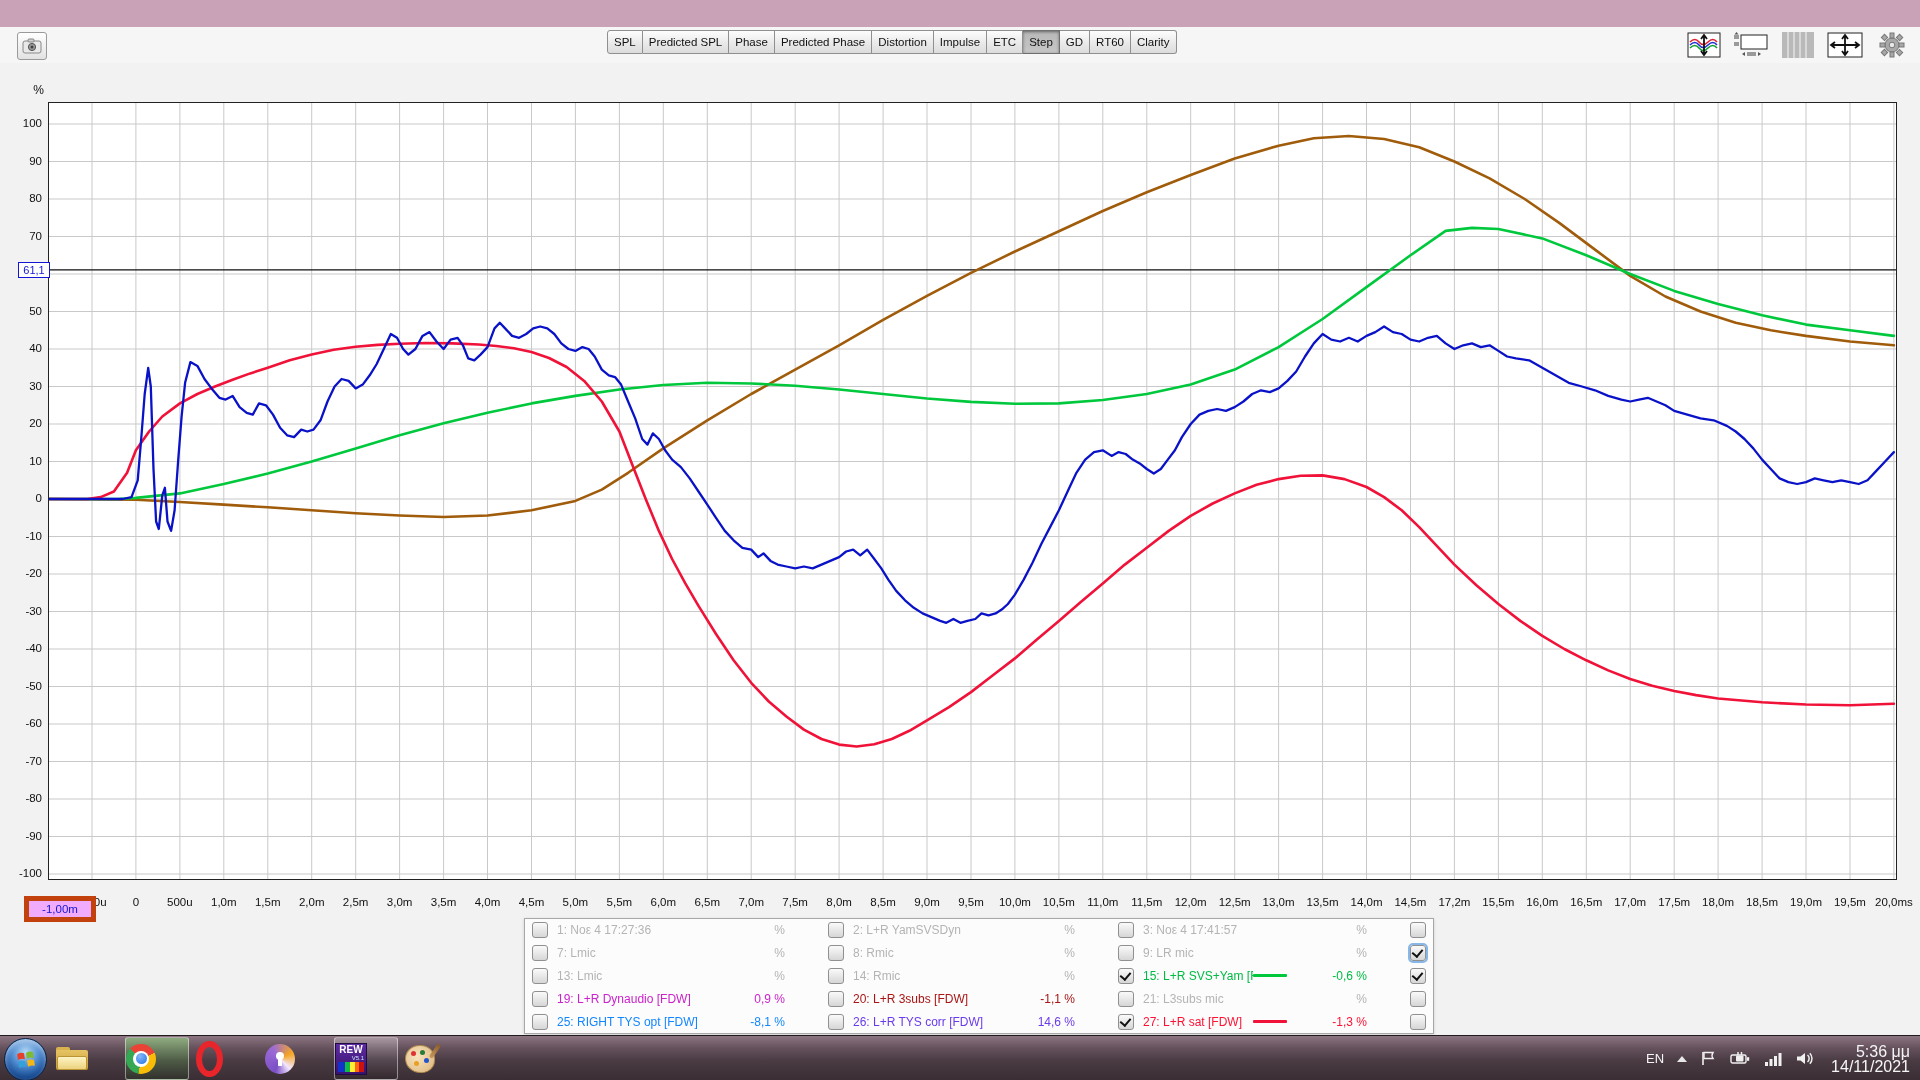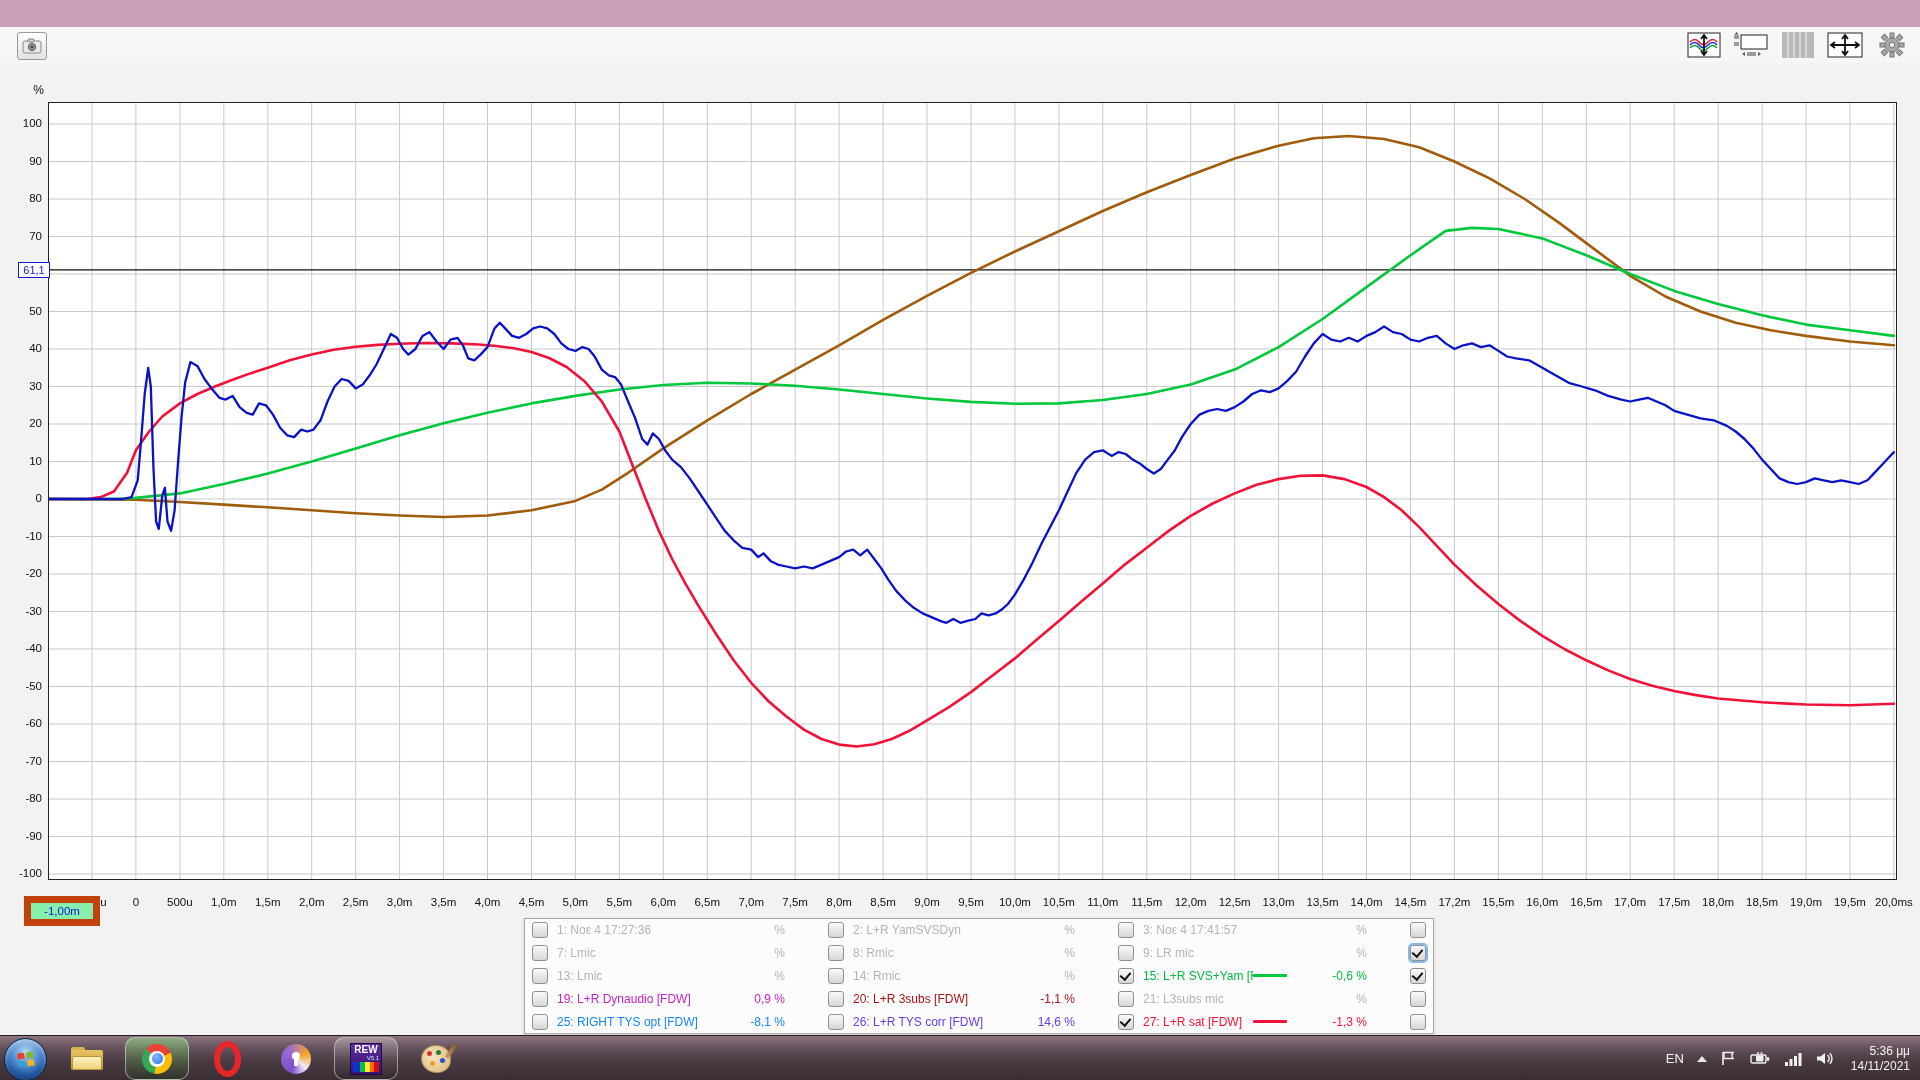--- a/index.html
+++ b/index.html
@@ -49,22 +49,22 @@
 
   
   .pct-label{position:absolute;left:18px;top:56px;width:26px;text-align:right;font-size:12px;color:#111;}
   #plot-svg{position:absolute;left:48px;top:75px;}
   .ytick{position:absolute;width:40px;text-align:right;font-size:11.5px;color:#111;left:2px;}
   .xtick{position:absolute;transform:translateX(-50%);font-size:11.5px;color:#111;white-space:nowrap;top:0;}
   #xticks{position:absolute;left:48px;top:869px;width:1860px;height:16px;}
   #yticks{position:absolute;left:0;top:75px;width:44px;height:780px;}
   .cursor-ybox{position:absolute;left:18px;top:235px;min-width:26px;padding:0 2px;height:14px;border:1px solid #1515d8;
     background:#fff;color:#1515d8;font-size:11px;line-height:14px;text-align:center;}
-  .cursor-xbox{position:absolute;left:24px;top:869px;min-width:56px;padding:0 3px;height:16px;border:7px solid #c2410c;
-    background:#86efac;color:#1515d8;font-size:11.5px;line-height:16px;text-align:center;}
+  .cursor-xbox{position:absolute;left:24px;top:869px;min-width:56px;padding:0 3px;height:16px;border:5px solid #c2410c;
+    background:#f0abfc;color:#1515d8;font-size:11.5px;line-height:16px;text-align:center;}
 
   
   .legend{position:absolute;left:524px;top:891px;width:908px;height:114px;background:#fcfcfc;
     border:1px solid #a8a8a8;box-shadow:0 1px 3px rgba(0,0,0,.15);overflow:hidden;}
   .lcol{position:absolute;top:0;height:114px;overflow:hidden;}
   .lrow{height:22.8px;display:flex;align-items:center;font-size:12px;white-space:nowrap;}
   .cb{width:14px;height:14px;border:1px solid #909090;border-radius:3px;margin:0 9px 0 7px;flex:none;
     background:linear-gradient(#fafafa,#d6d6d6);position:relative;}
   .cb.checked::after{content:"";position:absolute;left:3px;top:1px;width:5px;height:8px;
     border-right:2.2px solid #111;border-bottom:2.2px solid #111;transform:rotate(40deg);}
@@ -74,21 +74,21 @@
   .lval{width:72px;text-align:right;margin-right:30px;flex:none;}
 
   
   .taskbar{position:absolute;left:0;top:1035px;width:1920px;height:45px;
     background:linear-gradient(#8d7582 0%, #63505b 28%, #4a3b43 55%, #392d33 100%);
     border-top:1px solid #201a1d;}
   .orb{position:absolute;left:4px;top:2px;width:41px;height:41px;border-radius:50%;
     background:radial-gradient(circle at 50% 32%, #b5d9f7, #4e8bd0 40%, #1c4f96 70%, #0c2c5e);
     border:1px solid #0a2448;box-shadow:inset 0 3px 5px rgba(255,255,255,.55);display:flex;align-items:center;justify-content:center;}
   .task-apps{position:absolute;left:56px;top:0;display:flex;height:45px;align-items:center;gap:7px;}
-  .tbtn{width:62px;height:41px;border-radius:10px;display:flex;align-items:center;justify-content:center;}
+  .tbtn{width:62px;height:41px;border-radius:3px;display:flex;align-items:center;justify-content:flex-start;}
   .tbtn.open{border:1px solid rgba(255,255,255,.45);background:linear-gradient(rgba(255,255,255,.28),rgba(255,255,255,.08) 50%,rgba(0,0,0,.12));}
   .tbtn.chrome-open{background:linear-gradient(rgba(150,230,130,.5),rgba(90,190,80,.25) 55%,rgba(20,60,20,.2));}
   .folder-ic{position:relative;width:32px;height:24px;}
   .folder-back{position:absolute;left:0;top:0;width:14px;height:7px;border-radius:2px 2px 0 0;background:#d9b24e;}
   .folder-body{position:absolute;left:0;top:3px;width:32px;height:20px;border-radius:2px;background:linear-gradient(#e6c463,#c89a35);}
   .folder-front{position:absolute;left:1px;top:9px;width:30px;height:14px;border-radius:2px;
     background:linear-gradient(#fdf3c2,#ecd27e);border:1px solid #bb9434;box-sizing:border-box;}
   .chrome-ic{position:relative;width:30px;height:30px;border-radius:50%;
     background:conic-gradient(from -45deg, #ea4335 0 110deg, #fbbc05 110deg 235deg, #34a853 235deg 360deg);}
   .chrome-ic::before{content:"";position:absolute;left:7px;top:7px;width:16px;height:16px;border-radius:50%;background:#fff;}
@@ -106,39 +106,52 @@
     background:linear-gradient(90deg,#1133cc 0 25%,#11bb44 25% 45%,#ffee33 45% 65%,#ff6611 65% 82%,#cc1111 82% 100%);}
   .paint-ic{position:relative;width:28px;height:26px;border-radius:50% 50% 46% 54%;background:radial-gradient(circle at 40% 40%,#f7e3c0,#dcb578);
     border:1px solid #b08a50;}
   .paint-ic::before{content:"";position:absolute;left:5px;top:5px;width:5px;height:5px;border-radius:50%;background:#d33;
     box-shadow:9px -1px 0 #2a7a3a, 13px 7px 0 #2255cc, 3px 10px 0 #e8a122;}
   .paint-ic::after{content:"";position:absolute;right:-2px;top:-3px;width:3.5px;height:16px;background:linear-gradient(#8a5a2a,#c89a60);transform:rotate(35deg);border-radius:2px;}
 
   .tray{position:absolute;right:0;top:0;height:45px;display:flex;align-items:center;gap:13px;padding-right:10px;color:#f2f2f2;}
   .tray-lang{font-size:13px;color:#f5f5f5;}
   .chev-up{width:0;height:0;border-left:5px solid transparent;border-right:5px solid transparent;border-bottom:6px solid #e8e8e8;}
-  .clock{text-align:right;font-size:12px;line-height:15px;color:#f5f5f5;margin-left:4px;}
+  .clock{text-align:right;font-size:16px;line-height:15px;color:#f5f5f5;margin-left:4px;}
 </style>
 </head>
 <body>
 
 <div id="screen">
 
 
   <div class="content">
 
     <div class="toolbar">
       <div class="capture-btn">
         <svg width="20" height="16" viewBox="0 0 20 16">
           <rect x="1" y="3" width="18" height="12" rx="2" fill="#e9e9e9" stroke="#888"></rect>
           <rect x="6" y="1" width="6" height="3" rx="1" fill="#cfcfcf" stroke="#888"></rect>
           <circle cx="10" cy="9" r="3.6" fill="#9a9a9a" stroke="#555"></circle>
           <circle cx="10" cy="9" r="1.5" fill="#404040"></circle>
         </svg>
       </div>
+      <div class="tabs" id="tabs">
+          <div class="tab">SPL</div>
+          <div class="tab">Predicted SPL</div>
+          <div class="tab">Phase</div>
+          <div class="tab">Predicted Phase</div>
+          <div class="tab">Distortion</div>
+          <div class="tab">Impulse</div>
+          <div class="tab">ETC</div>
+          <div class="tab active">Step</div>
+          <div class="tab">GD</div>
+          <div class="tab">RT60</div>
+          <div class="tab">Clarity</div>
+        </div>
       <div class="tool-right">
         <div class="tool-ic">
           <svg width="34" height="26" viewBox="0 0 34 26">
             <rect x="1" y="1" width="32" height="24" fill="#fff" stroke="#222"></rect>
             <path d="M3 10 q5 -5 9 0 t9 0 t9 0" stroke="#e02030" fill="none" stroke-width="1.6"></path>
             <path d="M3 13 q5 -5 9 0 t9 0 t9 0" stroke="#2030d0" fill="none" stroke-width="1.6"></path>
             <path d="M3 16 q5 -5 9 0 t9 0 t9 0" stroke="#10a030" fill="none" stroke-width="1.6"></path>
             <path d="M17 4 v18 M14 7 l3 -4 3 4 M14 19 l3 4 3 -4" stroke="#111" fill="none" stroke-width="1.8"></path>
           </svg>
         </div>

